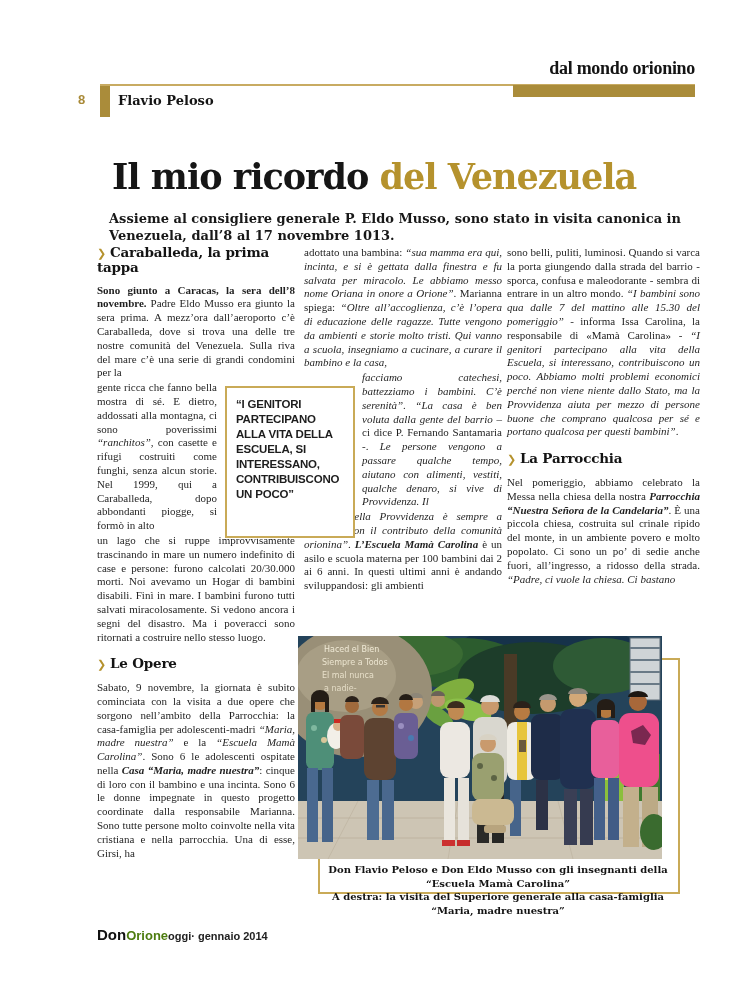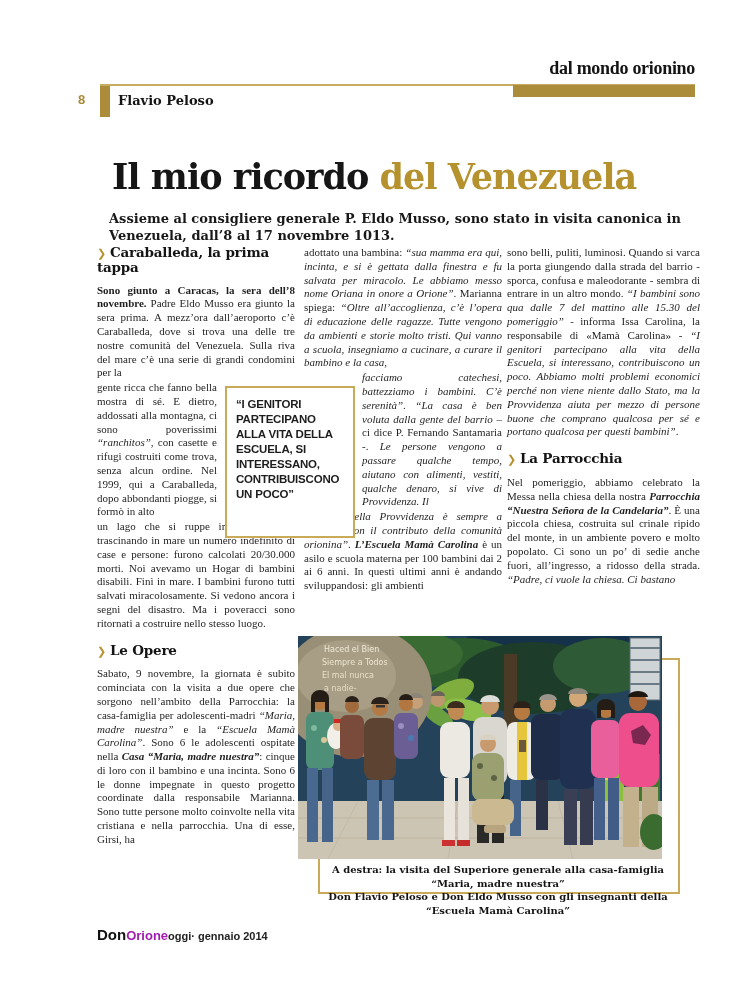--- a/index.html
+++ b/index.html
@@ -39,21 +39,21 @@
         line-height:1.3;letter-spacing:-0.2px;color:#1d1d1d;text-align:left;}
   
   .photo-frame{position:absolute;left:318px;top:658px;width:358px;height:232px;
         border:2px solid #c9aa57;z-index:0;}
   .photo{position:absolute;left:298px;top:636px;width:364px;height:223px;z-index:1;display:block;}
   .caption{position:absolute;left:320px;top:863px;width:356px;z-index:2;text-align:center;
         font-family:"DejaVu Serif",serif;font-weight:bold;font-size:10px;line-height:1.35;color:#141414;}
   
   .footer{position:absolute;left:97px;top:926px;font-family:"Liberation Sans",sans-serif;color:#141414;}
   .footer .don{font-weight:bold;font-size:15px;color:#111;}
-  .footer .orione{font-weight:bold;font-size:13px;color:#a21caf;}
+  .footer .orione{font-weight:bold;font-size:13px;color:#4d7c0f;}
   .footer .small{font-size:11px;font-weight:bold;color:#222;}
 </style>
 </head>
 <body>
 
 <div class="page">
 
   <div class="section-label">dal mondo orionino</div>
   <div class="rule-thin"></div>
   <div class="rule-thick"></div>
@@ -61,21 +61,21 @@
   <div class="gold-tick"></div>
   <div class="author">Flavio Peloso</div>
 
   <h1 class="title"><span>Il mio ricordo </span><span class="gold">del Venezuela</span></h1>
 
   <p class="dek">Assieme al consigliere generale P. Eldo Musso, sono stato in visita canonica in Venezuela, dall’8 al 17 novembre 1013.</p>
 
   <div class="col col1">
     <h3 class="xhead"><span class="chev">❯</span><span>Caraballeda, la prima tappa</span></h3>
     <p><span style="font-weight: bold;">Sono giunto a Caracas, la sera dell’8 novembre.</span><span> Padre Eldo Musso era giunto la sera prima. A mezz’ora dall’aeroporto c’è Caraballeda, dove si trova una delle tre nostre comunità del Venezuela. Sulla riva del mare c’è una serie di grandi condomini per la</span></p>
-    <p class="narrow-r"><span>gente ricca che fanno bella mostra di sé. E dietro, addossati alla montagna, ci sono poverissimi </span><span style="font-style: italic;">“ranchitos”</span><span>, con casette e rifugi costruiti come trova, senza alcun ordine. Nel 1999, qui a Caraballeda, dopo abbondanti piogge, si formò in alto</span></p>
+    <p class="narrow-r"><span>gente ricca che fanno bella mostra di sé. E dietro, addossati alla montagna, ci sono poverissimi </span><span style="font-style: italic;">“ranchitos”</span><span>, con casette e rifugi costruiti come funghi, senza alcun storie. Nel 1999, qui a Caraballeda, dopo abbondanti piogge, si formò in alto</span></p>
     <p><span>un lago che si ruppe improvvisamente trascinando in mare un numero indefinito di case e persone: furono calcolati 20/30.000 morti. Noi avevamo un Hogar di bambini disabili. Finì in mare. I bambini furono tutti salvati miracolosamente. Si vedono ancora i segni del disastro. Ma i poveracci sono ritornati a costruire nello stesso luogo.</span></p>
     <h3 class="xhead mt"><span class="chev">❯</span><span>Le Opere</span></h3>
     <p><span>Sabato, 9 novembre, la giornata è subito cominciata con la visita a due opere che sorgono nell’ambito della Parrocchia: la casa-famiglia per adolescenti-madri </span><span style="font-style: italic;">“Maria, madre nuestra”</span><span> e la </span><span style="font-style: italic;">“Escuela Mamà Carolina”</span><span>. Sono 6 le adolescenti ospitate nella </span><span style="font-weight: bold; font-style: italic;">Casa “Maria, madre nuestra”</span><span>: cinque di loro con il bambino e una incinta. Sono 6 le donne impegnate in questo progetto coordinate dalla responsabile Marianna. Sono tutte persone molto coinvolte nella vita cristiana e nella parrocchia. Una di esse, Girsi, ha</span></p>
   </div>
 
   <div class="col col2">
     <p><span>adottato una bambina: </span><span style="font-style: italic;">“sua mamma era qui, incinta, e si è gettata dalla finestra e fu salvata per miracolo. Le abbiamo messo nome Oriana in onore a Orione”</span><span>. Marianna spiega: </span><span style="font-style: italic;">“Oltre all’accoglienza, c’è l’opera di educazione delle ragazze. Tutte vengono da ambienti e storie molto tristi. Qui vanno a scuola, insegniamo a cucinare, a curare il bambino e la casa,</span></p>
     <p class="narrow-l"><span style="font-style: italic;">facciamo catechesi, battezziamo i bambini. C’è serenità”. “La casa è ben voluta dalla gente del barrio</span><span> – ci dice P. Fernando Santamaria -. </span><span style="font-style: italic;">Le persone vengono a passare qualche tempo, aiutano con alimenti, vestiti, qualche denaro, si vive di Provvidenza. Il</span></p>
     <p><span style="font-style: italic;">bilancio della Provvidenza è sempre a pareggio con il contributo della comunità orionina”</span><span>. </span><span style="font-weight: bold; font-style: italic;">L’Escuela Mamà Carolina</span><span> è un asilo e scuola materna per 100 bambini dai 2 ai 6 anni. In questi ultimi anni è andando sviluppandosi: gli ambienti</span></p>
   </div>
@@ -243,21 +243,21 @@
           <circle cx="196" cy="142" r="3" fill="#5c6344"></circle>
         <rect x="174" y="163" width="42" height="26" rx="8" fill="#cbb992"></rect>
         <rect x="186" y="189" width="22" height="8" rx="3" fill="#b8a47e"></rect>
       </g>
     </g>
 
     <ellipse cx="356" cy="196" rx="14" ry="18" fill="#3a6b2f"></ellipse>
   </svg>
 
   <div class="caption">
+    <div>Don Flavio Peloso e Don Eldo Musso con gli insegnanti della “Escuela Mamà Carolina”</div>
     <div>A destra: la visita del Superiore generale alla casa-famiglia “Maria, madre nuestra”</div>
-    <div>Don Flavio Peloso e Don Eldo Musso con gli insegnanti della “Escuela Mamà Carolina”</div>
   </div>
 
   <div class="footer">
     <span class="don">Don</span><span class="orione">Orione</span><span class="small">oggi</span><span class="small">·</span><span class="small"> </span><span class="small">gennaio 2014</span>
   </div>
 
 </div>
 
 </body></html>

